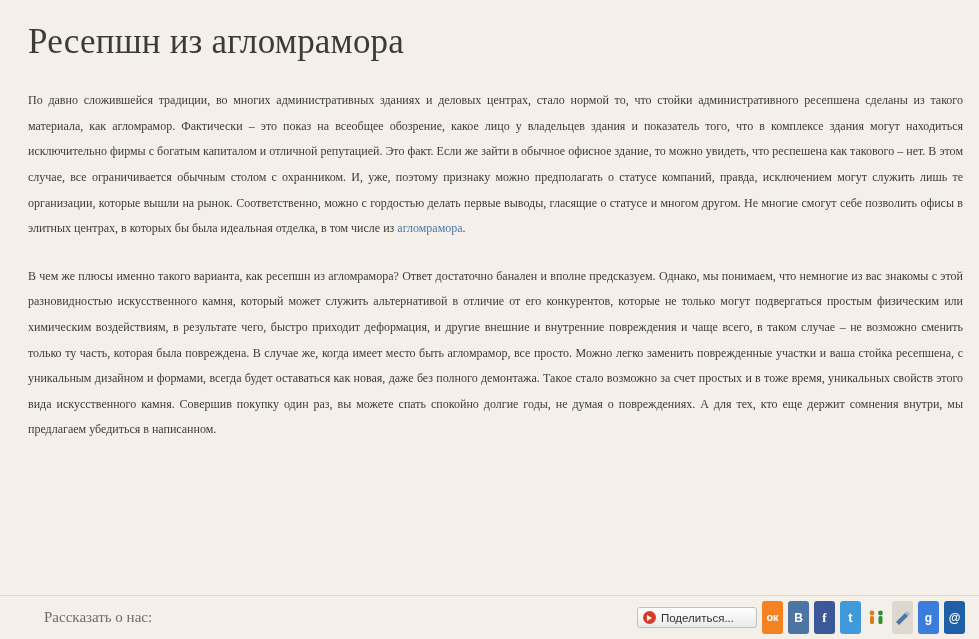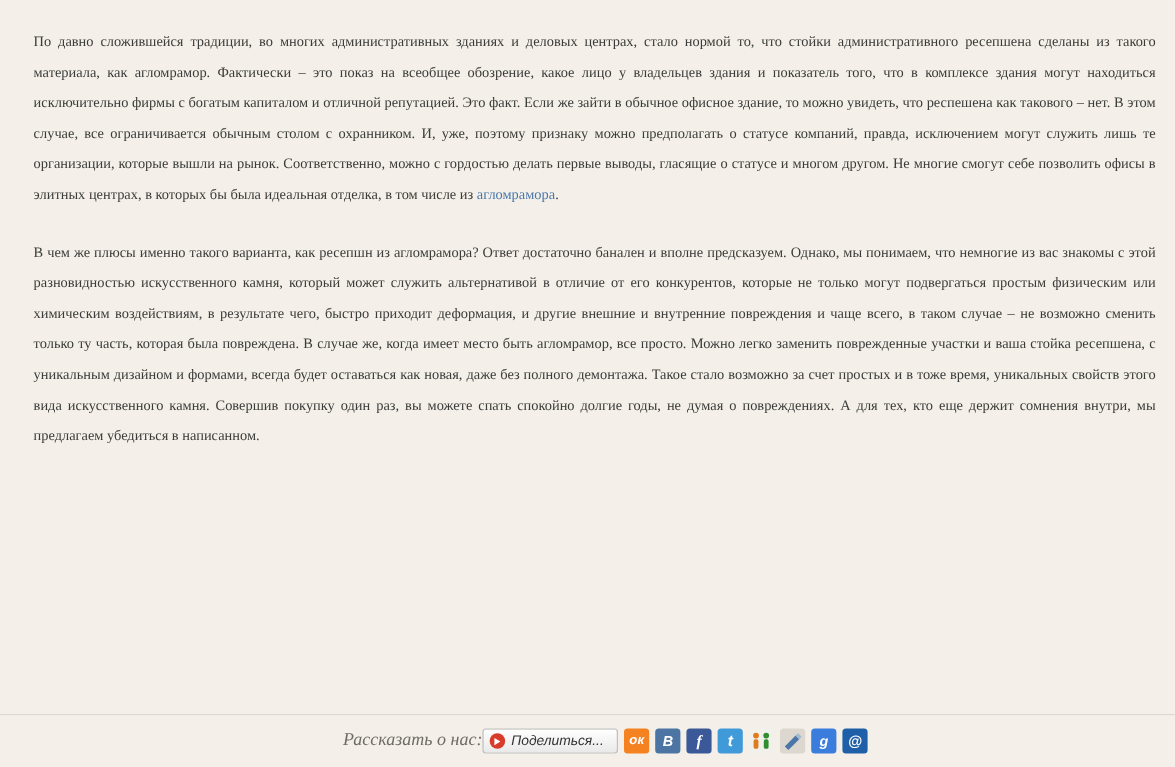--- a/index.html
+++ b/index.html
@@ -54,41 +54,40 @@
   .share-bar {
     position: absolute;
     left: 0;
     right: 0;
     bottom: 0;
     height: 44px;
     border-top: 1px solid #dedacf;
     background: #f4f0e9;
     display: flex;
     align-items: center;
-    justify-content: center;
+    justify-content: space-between;
     padding: 0 14px 0 44px;
     box-sizing: border-box;
-    font-style: italic;
   }
   .share-label {
     font-family: "Liberation Serif", serif;
     font-size: 15px;
     color: #6f6c66;
   }
   .share-icons {
     display: flex;
     align-items: center;
     gap: 5px;
   }
   .pluso-btn {
     display: flex;
     align-items: center;
     gap: 5px;
     height: 21px;
-    padding: 0 11px 0 5px;
+    padding: 0 22px 0 5px;
     background: linear-gradient(#ffffff, #e9e9e9);
     border: 1px solid #bfbfbf;
     border-radius: 3px;
     font-family: "Liberation Sans", sans-serif;
     font-size: 11.5px;
     color: #333333;
     cursor: pointer;
     box-sizing: border-box;
     white-space: nowrap;
   }
@@ -106,41 +105,42 @@
     left: 4px;
     top: 3.5px;
     width: 0;
     height: 0;
     border-left: 5px solid #ffffff;
     border-top: 3px solid transparent;
     border-bottom: 3px solid transparent;
   }
   .sicon {
     width: 21px;
-    height: 21px;
+    height: 33px;
     border-radius: 3px;
     display: inline-flex;
     align-items: center;
     justify-content: center;
     font-family: "Liberation Sans", sans-serif;
     font-size: 12px;
     font-weight: bold;
     color: #ffffff;
     cursor: pointer;
     box-sizing: border-box;
     line-height: 1;
     overflow: hidden;
   }
   .sicon svg { display: block; }
 </style>
 </head>
 <body>
 
 <div class="page">
 
+  <h1 class="article-title">Ресепшн из агломрамора</h1>
 
   <div class="article-body">
     <p><span>По давно сложившейся традиции, во многих административных зданиях и деловых центрах, стало нормой то, что стойки административного ресепшена сделаны из такого материала, как агломрамор. Фактически – это показ на всеобщее обозрение, какое лицо у  владельцев здания и показатель того, что в комплексе здания могут находиться исключительно фирмы с богатым капиталом и отличной репутацией. Это факт. Если же зайти в обычное офисное здание, то можно увидеть, что респешена как такового – нет. В этом случае, все ограничивается обычным столом с охранником. И, уже, поэтому признаку можно предполагать о статусе компаний, правда, исключением могут служить лишь те организации, которые вышли на рынок.  Соответственно, можно с гордостью делать первые выводы, гласящие о статусе и многом другом. Не многие смогут себе позволить офисы в элитных центрах, в которых бы была идеальная отделка, в том числе из </span><a class="inline-link" href="#">агломрамора</a><span>.</span></p>
     <p><span>В чем же плюсы именно такого варианта, как ресепшн из агломрамора? Ответ достаточно банален и вполне предсказуем. Однако, мы понимаем, что немногие из вас знакомы с этой разновидностью искусственного камня, который  может служить альтернативой в отличие от  его конкурентов, которые не только могут подвергаться простым физическим или химическим воздействиям, в результате чего, быстро приходит деформация, и другие внешние и внутренние повреждения и чаще всего, в таком случае – не возможно сменить только ту часть, которая была повреждена. В случае же, когда  имеет место быть агломрамор, все просто. Можно легко заменить поврежденные участки и ваша стойка ресепшена, с уникальным дизайном и формами, всегда будет оставаться как новая, даже без полного демонтажа. Такое стало возможно за счет простых и в тоже время, уникальных свойств этого вида искусственного камня. Совершив покупку один раз, вы можете спать спокойно долгие годы, не думая о повреждениях. А для тех, кто еще держит сомнения внутри, мы предлагаем убедиться в написанном.</span></p>
   </div>
 
   <div class="share-bar">
     <span class="share-label">Рассказать о нас:</span>
     <div class="share-icons">
 

